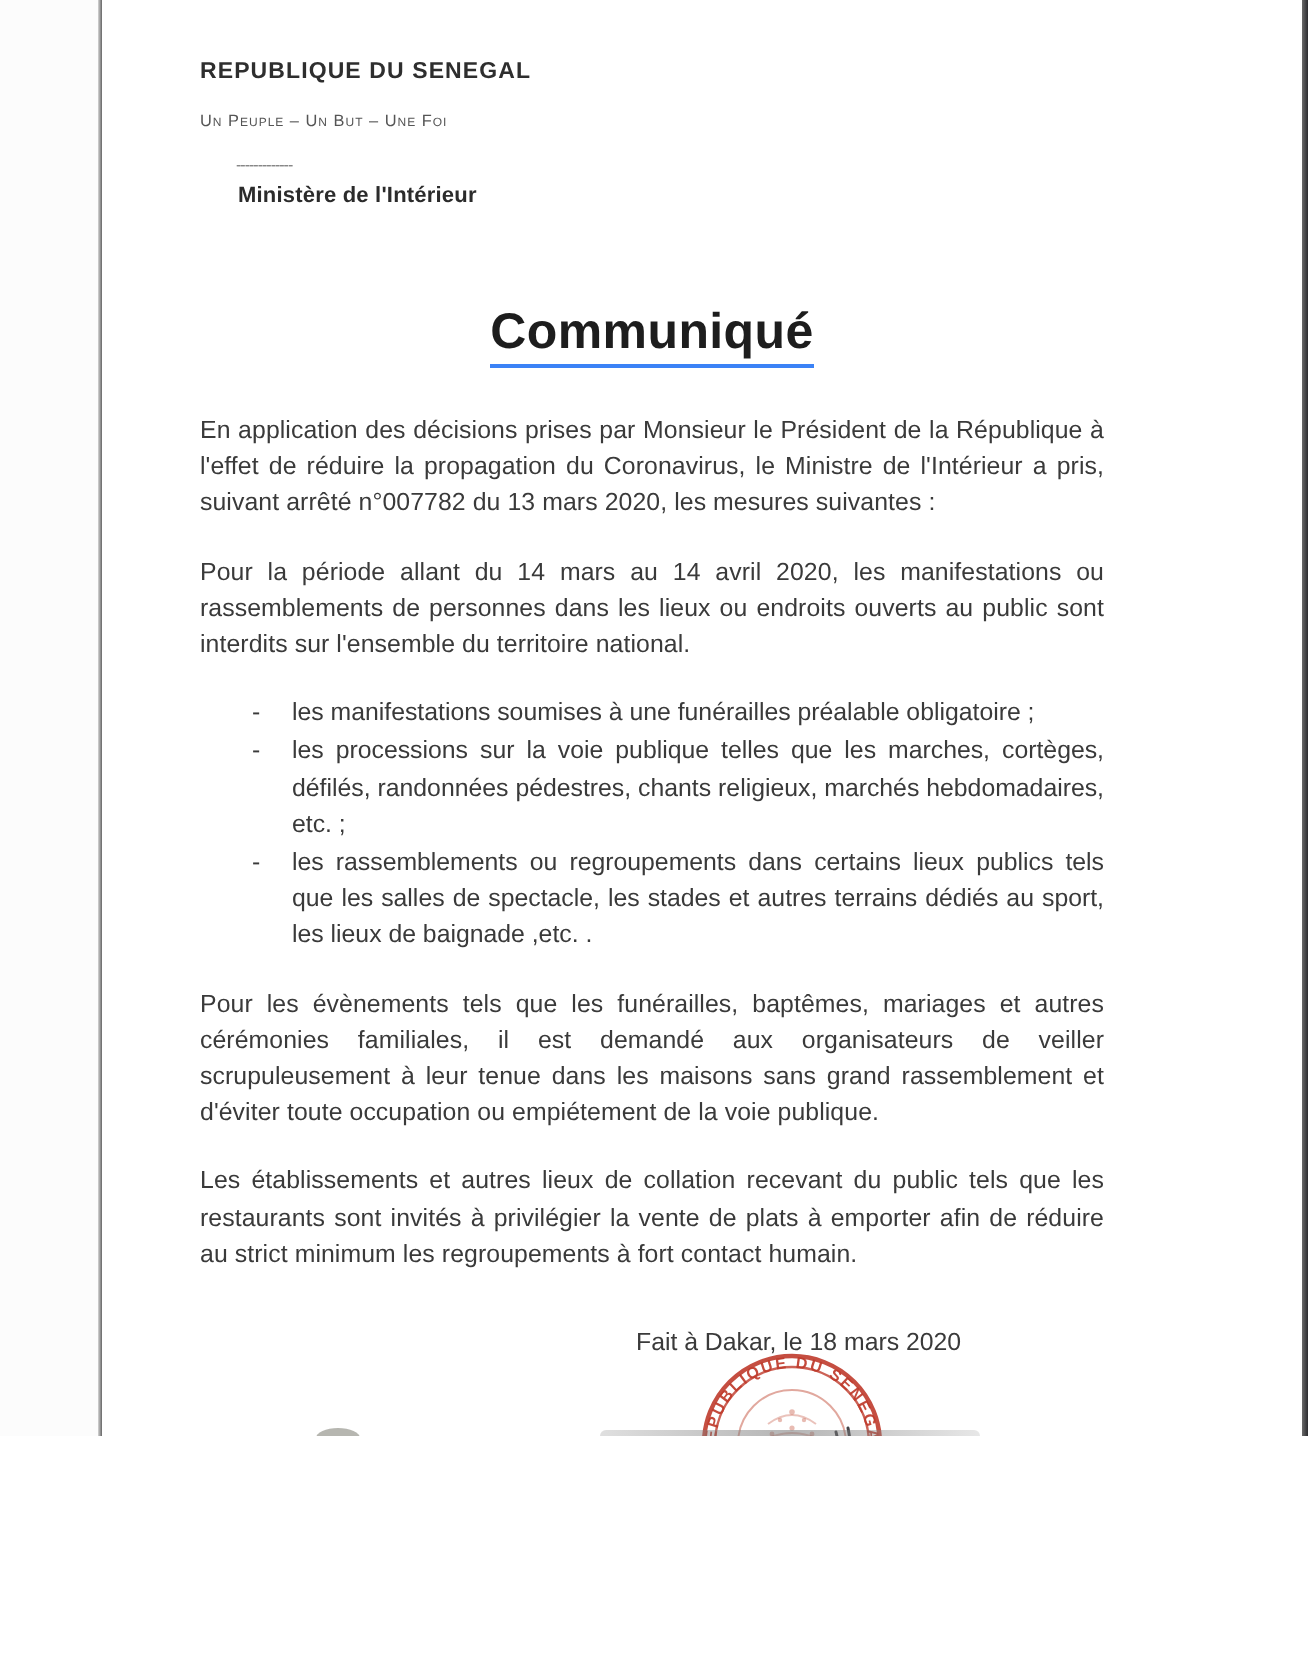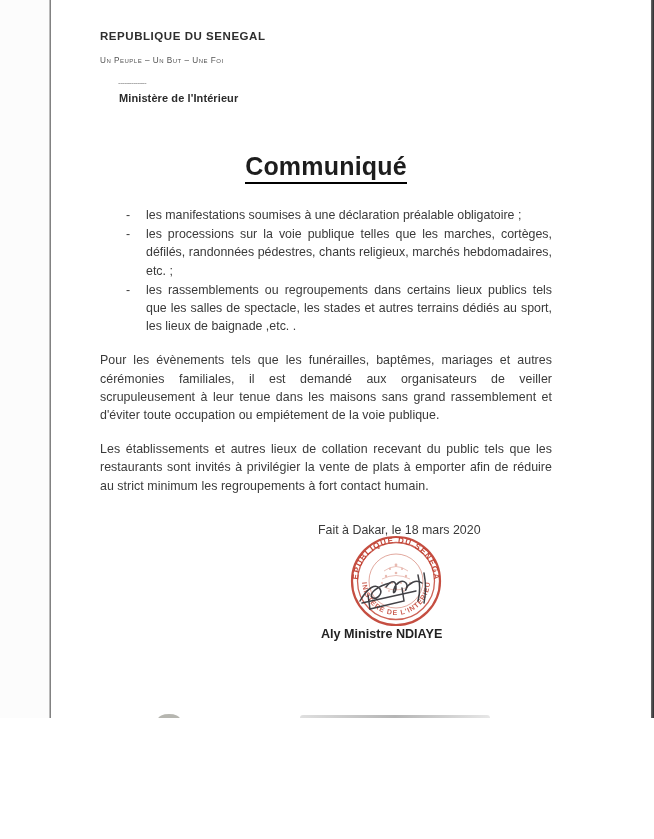--- a/index.html
+++ b/index.html
@@ -104,21 +104,21 @@
   .doc-title-wrap {
     text-align: center;
     margin-top: 48px;
     margin-bottom: 22px;
   }
   .doc-title {
     display: inline-block;
     font-size: 25px;
     font-weight: bold;
     color: #1d1d1d;
-    border-bottom: 2px solid #000000;
+    border-bottom: 2px solid #3b82f6;
     padding-bottom: 1px;
     letter-spacing: .2px;
   }
 
   
   .para {
     font-size: 12.4px;
     line-height: 18.2px;
     color: #3a3a3a;
     text-align: justify;
@@ -235,27 +235,29 @@
         <p class="rep-title">REPUBLIQUE DU SENEGAL</p>
         <p class="motto">Un Peuple – Un But – Une Foi</p>
         <div class="dash-rule">-------------</div>
         <p class="ministry">Ministère de l'Intérieur</p>
       </div>
 
       <div class="doc-title-wrap">
         <span class="doc-title">Communiqué</span>
       </div>
 
-
+      <p class="para">En application des décisions prises par Monsieur le Président de la République à l'effet de réduire la propagation du Coronavirus, le Ministre de l'Intérieur a pris, suivant arrêté n°007782 du 13 mars 2020, les mesures suivantes :</p>
+
+      <p class="para">Pour la période allant du 14 mars au 14 avril 2020, les manifestations ou rassemblements de personnes dans les lieux ou endroits ouverts au public sont interdits sur l'ensemble du territoire national.</p>
 
 
       <ul class="items">
         <li>
           <span class="dash">-</span>
-          <span>les manifestations soumises à une déclaration préalable obligatoire ;</span>
+          <span>les manifestations soumises à une funérailles préalable obligatoire ;</span>
         </li>
         <li>
           <span class="dash">-</span>
           <span>les processions sur la voie publique telles que les marches, cortèges, défilés, randonnées pédestres, chants religieux, marchés hebdomadaires, etc. ;</span>
         </li>
         <li>
           <span class="dash">-</span>
           <span>les rassemblements ou regroupements dans certains lieux publics tels que les salles de spectacle, les stades et autres terrains dédiés au sport, les lieux de baignade ,etc. .</span>
         </li>
       </ul>

